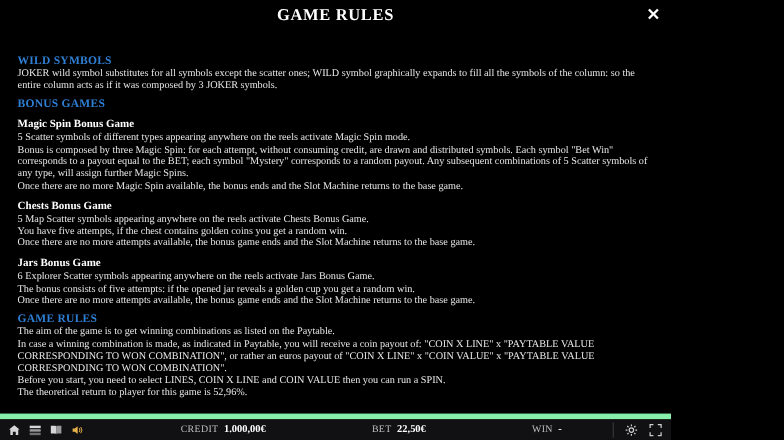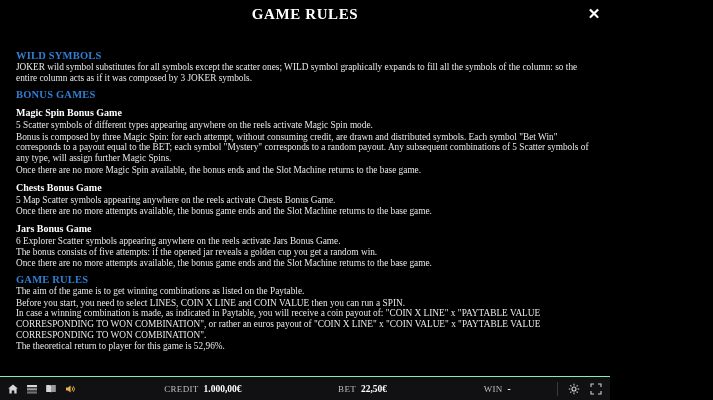--- a/index.html
+++ b/index.html
@@ -76,21 +76,21 @@
   }
   .para.tight { margin-bottom: 0; }
   .first-para { margin-top: 0px; }
 
   
   .bottom-bar {
     position: absolute;
     left: 0; right: 0; bottom: 0;
     height: 24px;
     background: #111114;
-    border-top: 1px solid #86efac;
+    border-top: 5px solid #86efac;
     display: flex;
     align-items: center;
     font-size: 9px;
   }
   .bb-left {
     display: flex;
     align-items: center;
     gap: 7px;
     padding-left: 7px;
     width: 118px;
@@ -154,32 +154,33 @@
 
     <div class="sec-head">BONUS GAMES</div>
 
     <div class="sub-head">Magic Spin Bonus Game</div>
     <p class="para">5 Scatter symbols of different types appearing anywhere on the reels activate Magic Spin mode.</p>
     <p class="para">Bonus is composed by three Magic Spin: for each attempt, without consuming credit, are drawn and distributed symbols. Each symbol "Bet Win" corresponds to a payout equal to the BET; each symbol "Mystery" corresponds to a random payout. Any subsequent combinations of 5 Scatter symbols of any type, will assign further Magic Spins.</p>
     <p class="para">Once there are no more Magic Spin available, the bonus ends and the Slot Machine returns to the base game.</p>
 
     <div class="sub-head">Chests Bonus Game</div>
     <p class="para tight">5 Map Scatter symbols appearing anywhere on the reels activate Chests Bonus Game.</p>
+    <p class="para tight">You have five attempts, if the chest contains golden coins you get a random win.</p>
     <p class="para">Once there are no more attempts available, the bonus game ends and the Slot Machine returns to the base game.</p>
 
     <div class="sub-head">Jars Bonus Game</div>
     <p class="para tight">6 Explorer Scatter symbols appearing anywhere on the reels activate Jars Bonus Game.</p>
     <p class="para tight">The bonus consists of five attempts: if the opened jar reveals a golden cup you get a random win.</p>
     <p class="para">Once there are no more attempts available, the bonus game ends and the Slot Machine returns to the base game.</p>
 
     <div class="sec-head">GAME RULES</div>
     <p class="para">The aim of the game is to get winning combinations as listed on the Paytable.</p>
 
+    <p class="para">In case a winning combination is made, as indicated in Paytable, you will receive a coin payout of: "COIN X LINE" x "PAYTABLE VALUE CORRESPONDING TO WON COMBINATION", or rather an euros payout of "COIN X LINE" x "COIN VALUE" x "PAYTABLE VALUE CORRESPONDING TO WON COMBINATION".</p>
     <p class="para tight">Before you start, you need to select LINES, COIN X LINE and COIN VALUE then you can run a SPIN.</p>
-    <p class="para">In case a winning combination is made, as indicated in Paytable, you will receive a coin payout of: "COIN X LINE" x "PAYTABLE VALUE CORRESPONDING TO WON COMBINATION", or rather an euros payout of "COIN X LINE" x "COIN VALUE" x "PAYTABLE VALUE CORRESPONDING TO WON COMBINATION".</p>
 
     <p class="para tight">The theoretical return to player for this game is 52,96%.</p>
 
   </div>
 
   <div class="bottom-bar">
 
     <div class="bb-left">
       <span class="bb-icon ic-home">
         <svg width="12" height="12" viewBox="0 0 12 12">

